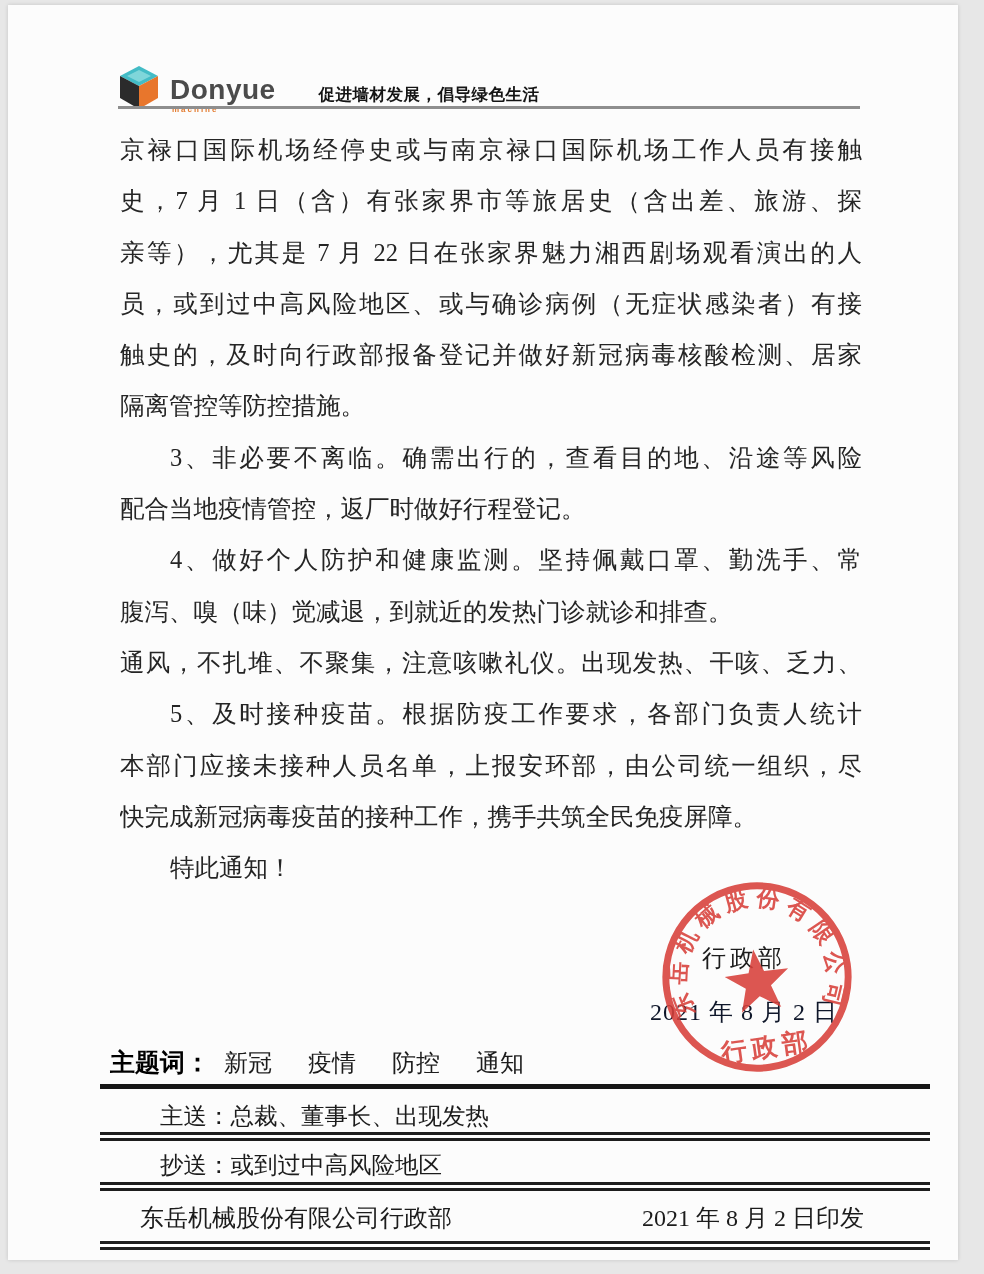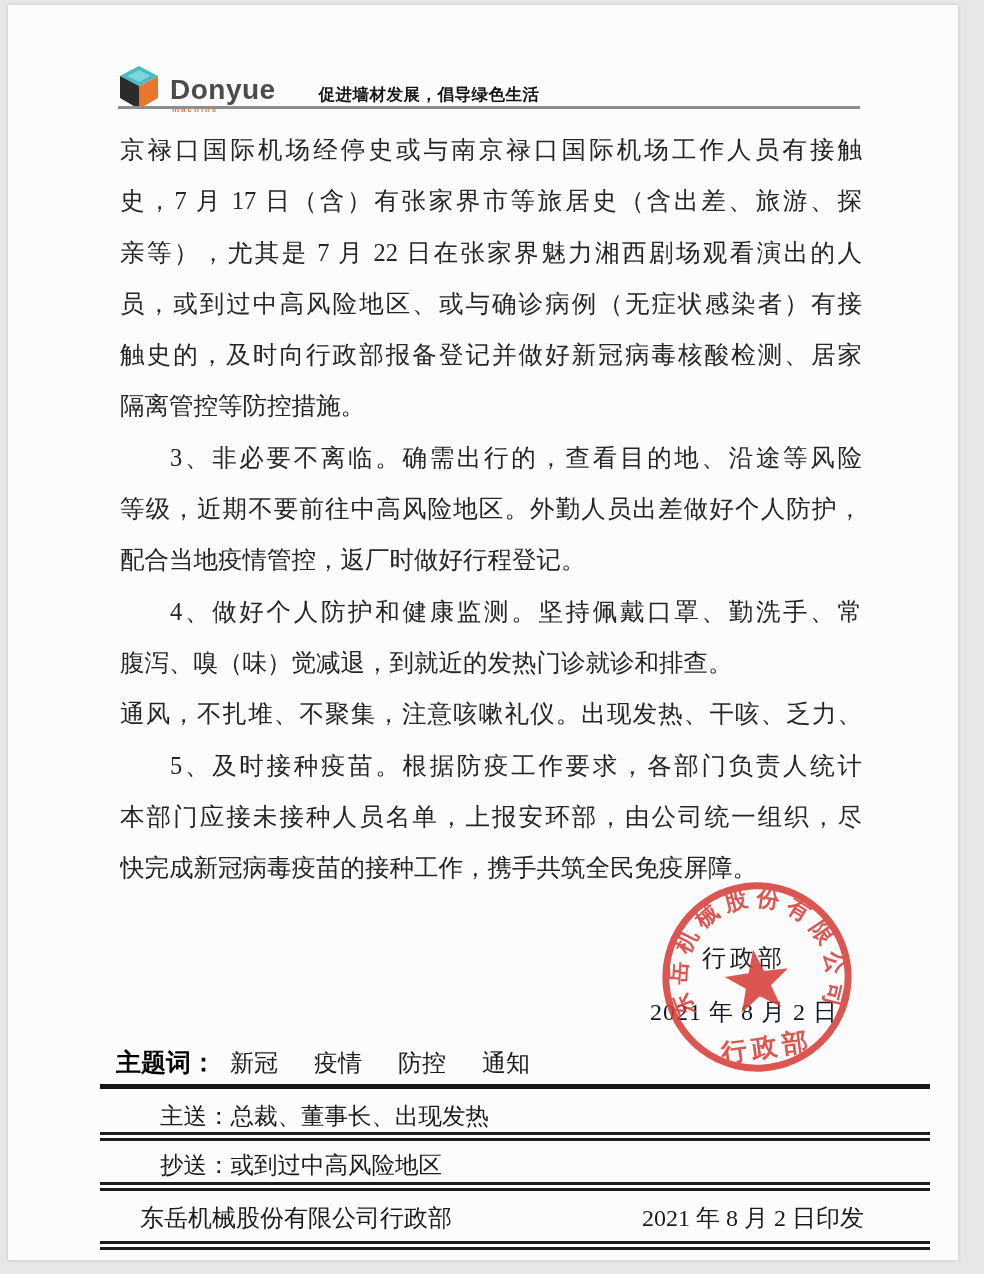--- a/index.html
+++ b/index.html
@@ -46,21 +46,21 @@
   .line.just{text-align-last:justify;font-family:Liberation Serif, serif;}
   .line.indent{padding-left:50px;}
   
   .sig-dept{position:absolute;left:702px;top:942px;font-size:24px;letter-spacing:4px;color:#1d1d1d;z-index:2;}
   .sig-date{position:absolute;left:650px;top:996px;font-size:24px;letter-spacing:1px;color:#0f172a;z-index:2;}
   .stamp{
     position:absolute;left:648px;top:868px;width:218px;height:218px;
     transform:rotate(-8deg);opacity:.88;z-index:3;
   }
   
-  .subject-row{position:absolute;left:116px;top:1046px;font-size:24px;color:#1c1c1c;z-index:2;white-space:nowrap;}
+  .subject-row{position:absolute;left:110px;top:1046px;font-size:24px;color:#1c1c1c;z-index:2;white-space:nowrap;}
   .subject-label{
     font-family:"Liberation Sans","DejaVu Sans",sans-serif;
     font-weight:bold;font-size:25px;color:#000;margin-right:14px;
   }
   .subject-row .term{margin-right:36px;}
   .rule-thick{position:absolute;left:100px;top:1084px;width:830px;height:5px;background:#161616;z-index:2;}
   .send-row{position:absolute;left:160px;font-size:23.5px;color:#1c1c1c;z-index:2;white-space:nowrap;}
   .send-row.main{top:1100px;}
   .send-row.copy{top:1149px;}
   .rule-double{
@@ -90,34 +90,34 @@
   <div class="logo-textwrap">
     <span class="logo-brand">Donyue</span>
     <span class="logo-sub">machine</span>
   </div>
 </div>
 <div class="slogan">促进墙材发展，倡导绿色生活</div>
 <div class="header-rule"></div>
 
 <div class="body-text">
     <div class="line just">京禄口国际机场经停史或与南京禄口国际机场工作人员有接触</div>
-    <div class="line just">史，7 月 17 日（含）有张家界市等旅居史（含出差、旅游、探</div>
+    <div class="line just">史，7 月 1 日（含）有张家界市等旅居史（含出差、旅游、探</div>
     <div class="line just">亲等），尤其是 7 月 22 日在张家界魅力湘西剧场观看演出的人</div>
     <div class="line just">员，或到过中高风险地区、或与确诊病例（无症状感染者）有接</div>
     <div class="line just">触史的，及时向行政部报备登记并做好新冠病毒核酸检测、居家</div>
     <div class="line">隔离管控等防控措施。</div>
     <div class="line just indent">3、非必要不离临。确需出行的，查看目的地、沿途等风险</div>
-    <div class="line just">等级，近期不要前往中高风险地区。外勤人员出差做好个人防护，</div>
     <div class="line">配合当地疫情管控，返厂时做好行程登记。</div>
     <div class="line just indent">4、做好个人防护和健康监测。坚持佩戴口罩、勤洗手、常</div>
     <div class="line">腹泻、嗅（味）觉减退，到就近的发热门诊就诊和排查。</div>
     <div class="line just">通风，不扎堆、不聚集，注意咳嗽礼仪。出现发热、干咳、乏力、</div>
     <div class="line just indent">5、及时接种疫苗。根据防疫工作要求，各部门负责人统计</div>
     <div class="line just">本部门应接未接种人员名单，上报安环部，由公司统一组织，尽</div>
     <div class="line">快完成新冠病毒疫苗的接种工作，携手共筑全民免疫屏障。</div>
+    <div class="line indent">特此通知！</div>
   </div>
 
 <div class="sig-dept">行政部</div>
 <div class="sig-date">2021 年 8 月 2 日</div>
 
 <svg class="stamp" viewBox="0 0 220 220">
   <circle cx="110" cy="110" r="92" fill="none" stroke="#d8403a" stroke-width="7"></circle>
   <path id="arcpath" d="M 43.3 137 A 72 72 0 1 1 176.7 137" fill="none"></path>
   <text font-size="23" fill="#d8403a" font-weight="bold" font-family="'Liberation Serif',serif">
     <textPath href="#arcpath" startOffset="0" textLength="292" lengthAdjust="spacing">东岳机械股份有限公司</textPath>

